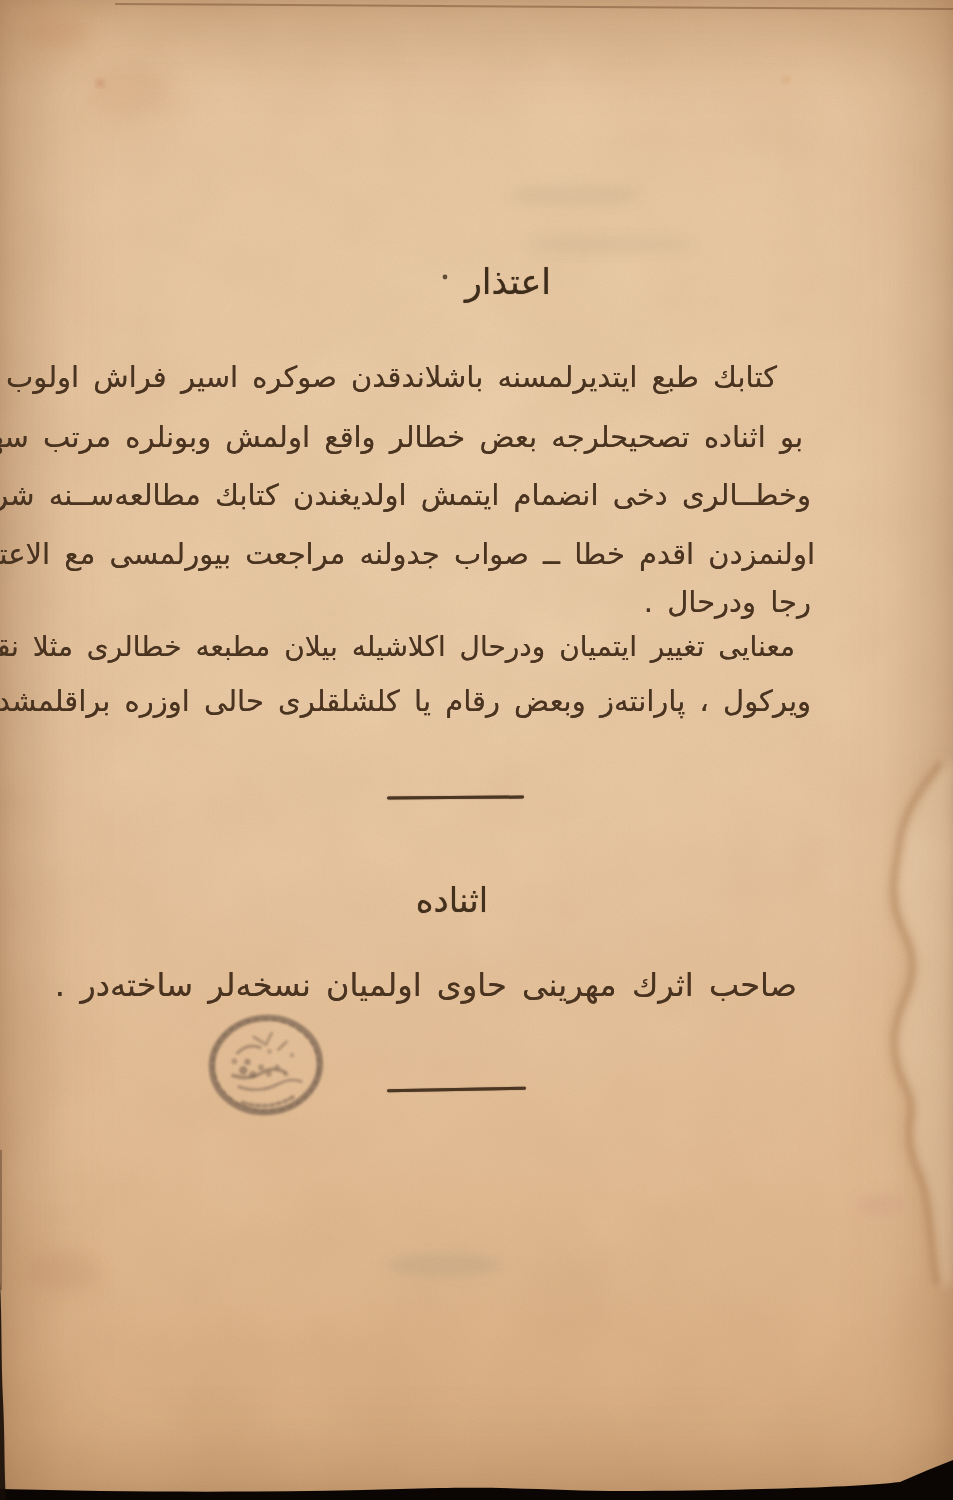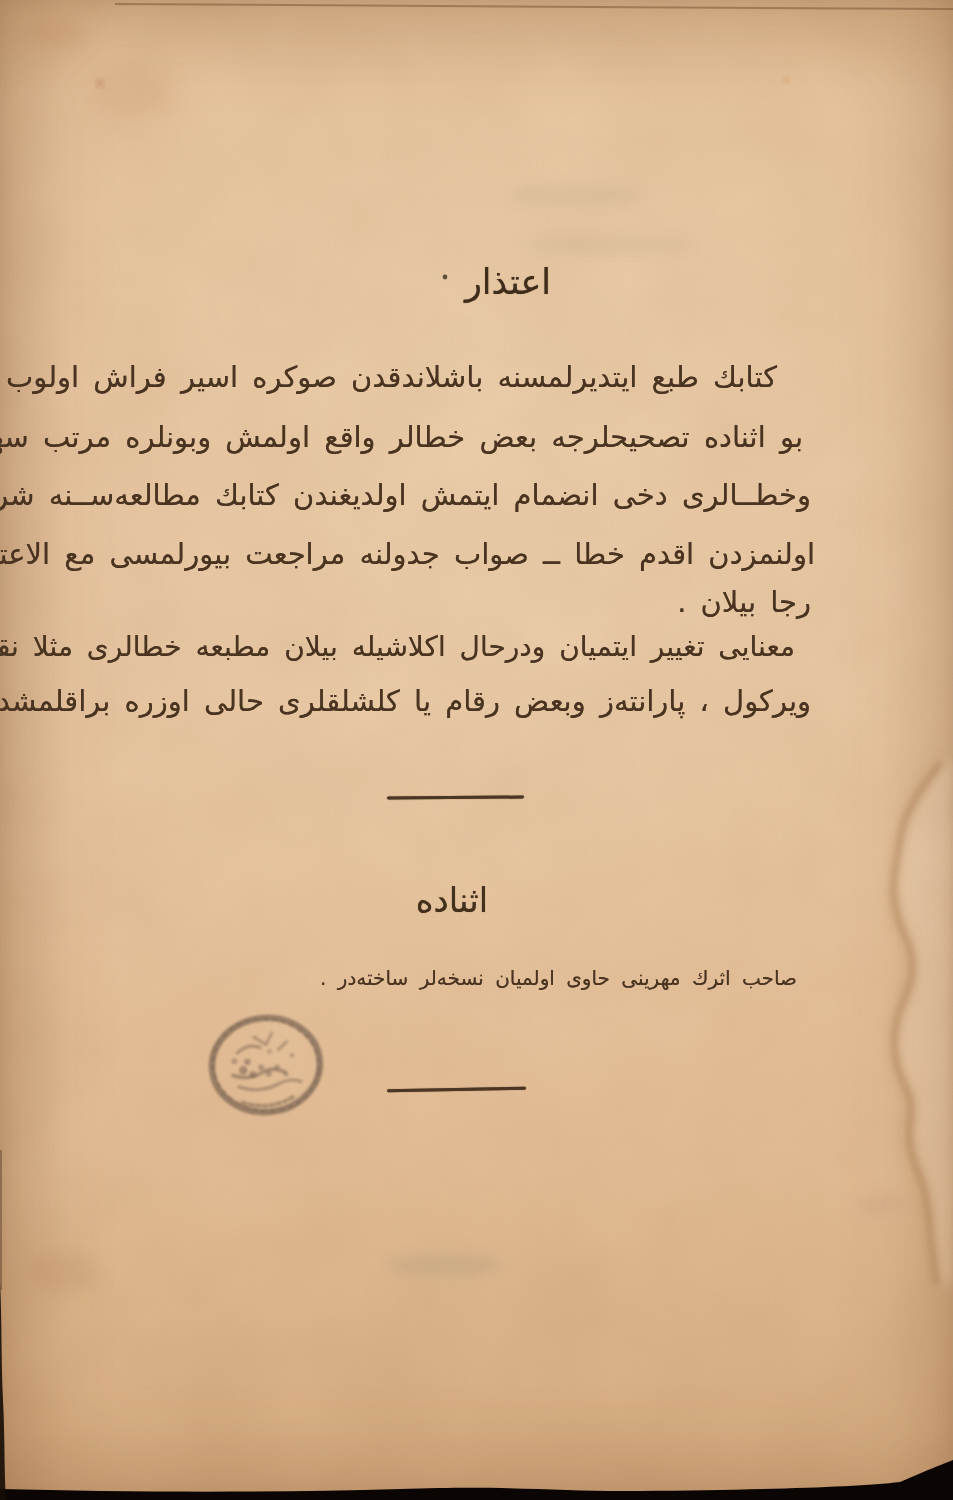--- a/index.html
+++ b/index.html
@@ -42,21 +42,21 @@
     text-align:center;font-size:34px;color:#46331f;
     text-shadow:0 0 .7px rgba(60,42,25,.8);
   }
   .l1{top:360px;right:176px;}
   .l2{top:420px;right:150px;}
   .l3{top:478px;right:142px;}
   .l4{top:537px;right:138px;}
   .l5{top:585px;right:142px;}
   .l6{top:630px;right:158px;font-size:28px;}
   .l7{top:684px;right:142px;}
-  .l8{top:966px;right:156px;font-size:20px;}
+  .l8{top:966px;right:156px;font-size:32px;}
   .divider{
     position:absolute;height:3px;background:#4f3926;border-radius:2px;
     box-shadow:0 0 1px rgba(79,57,38,.8);
   }
   .divider-1{left:387px;top:796px;width:137px;transform:rotate(-.4deg);}
   .divider-2{left:387px;top:1088px;width:139px;transform:rotate(-1.1deg);}
   .stamp{
     position:absolute;left:205px;top:1010px;width:122px;height:112px;
     transform:rotate(-6deg);
     opacity:.88;
@@ -104,21 +104,21 @@
   </svg>
 
   <div class="content">
 
     <div class="txt title">اعتذار</div>
 
     <div class="txt l1">كتابك طبع ايتديرلمسنه باشلاندقدن صوكره اسير فراش اولوب</div>
     <div class="txt l2">بو اثناده تصحيحلرجه بعض خطالر واقع اولمش وبونلره مرتب سهو</div>
     <div class="txt l3">وخطــالرى دخى انضمام ايتمش اولديغندن كتابك مطالعه‌ســنه شروع</div>
     <div class="txt l4">اولنمزدن اقدم خطا ــ صواب جدولنه مراجعت بيورلمسى مع الاعتذار</div>
-    <div class="txt l5">رجا بيلان .</div>
+    <div class="txt l5">رجا ودرحال .</div>
     <div class="txt l6">معنايى تغيير ايتميان ودرحال اكلاشيله بيلان مطبعه خطالرى مثلا نقطه ،</div>
     <div class="txt l7">ويركول ، پارانته‌ز وبعض رقام يا كلشلقلرى حالى اوزره براقلمشدر.</div>
 
     <div class="divider divider-1"></div>
 
     <div class="txt heading2">اثناده</div>
     <div class="txt l8">صاحب اثرك مهرينى حاوى اولميان نسخه‌لر ساخته‌در .</div>
 
     <div class="stamp">
       <svg width="122" height="112" viewBox="0 0 122 112">

